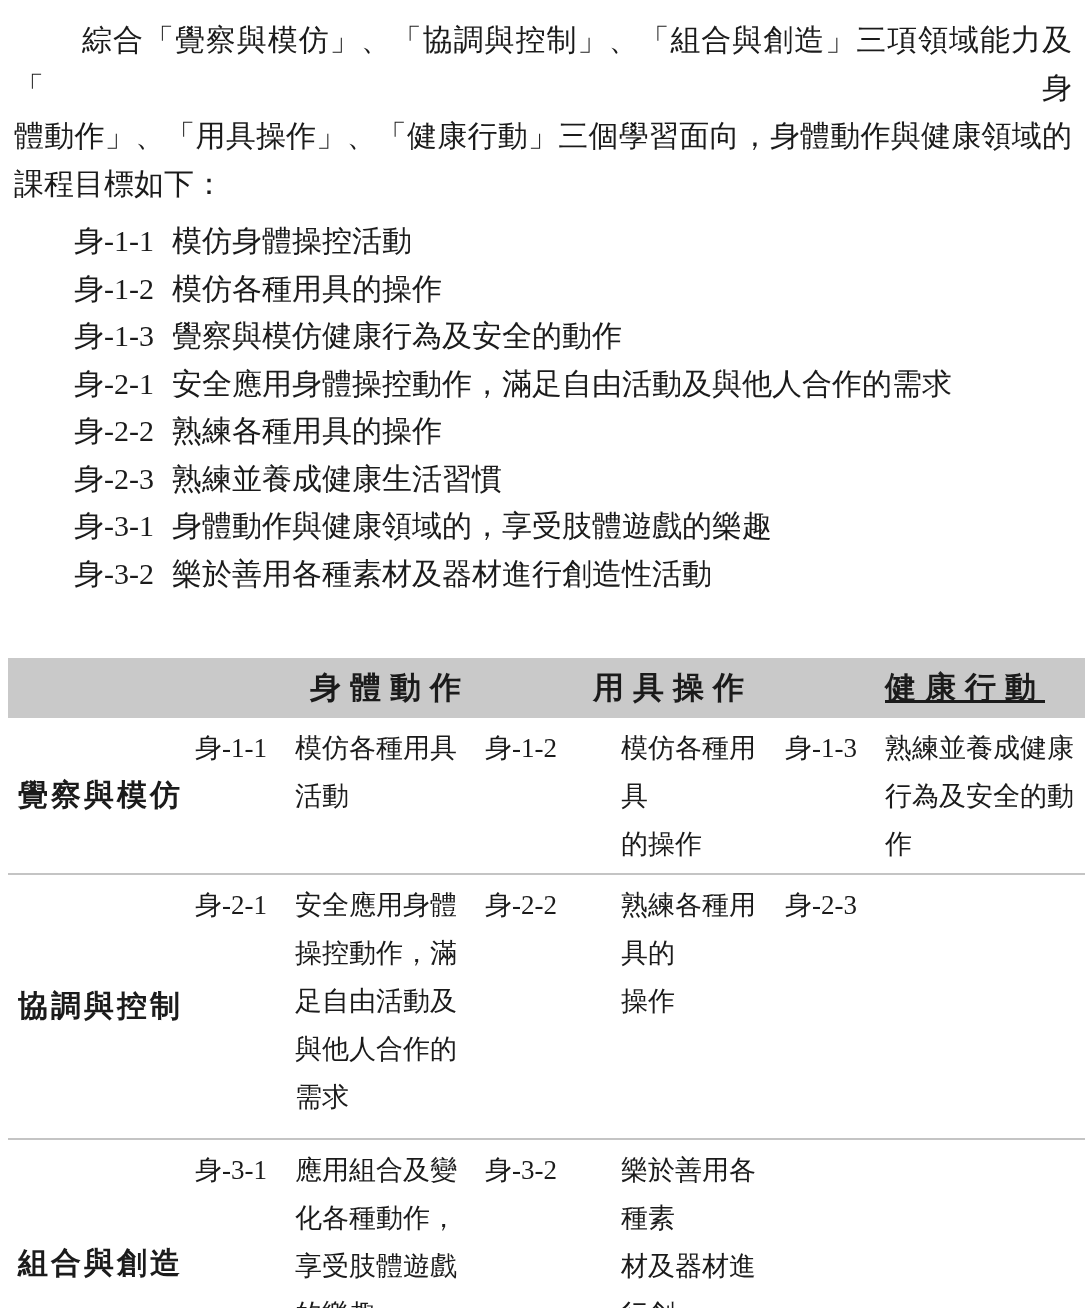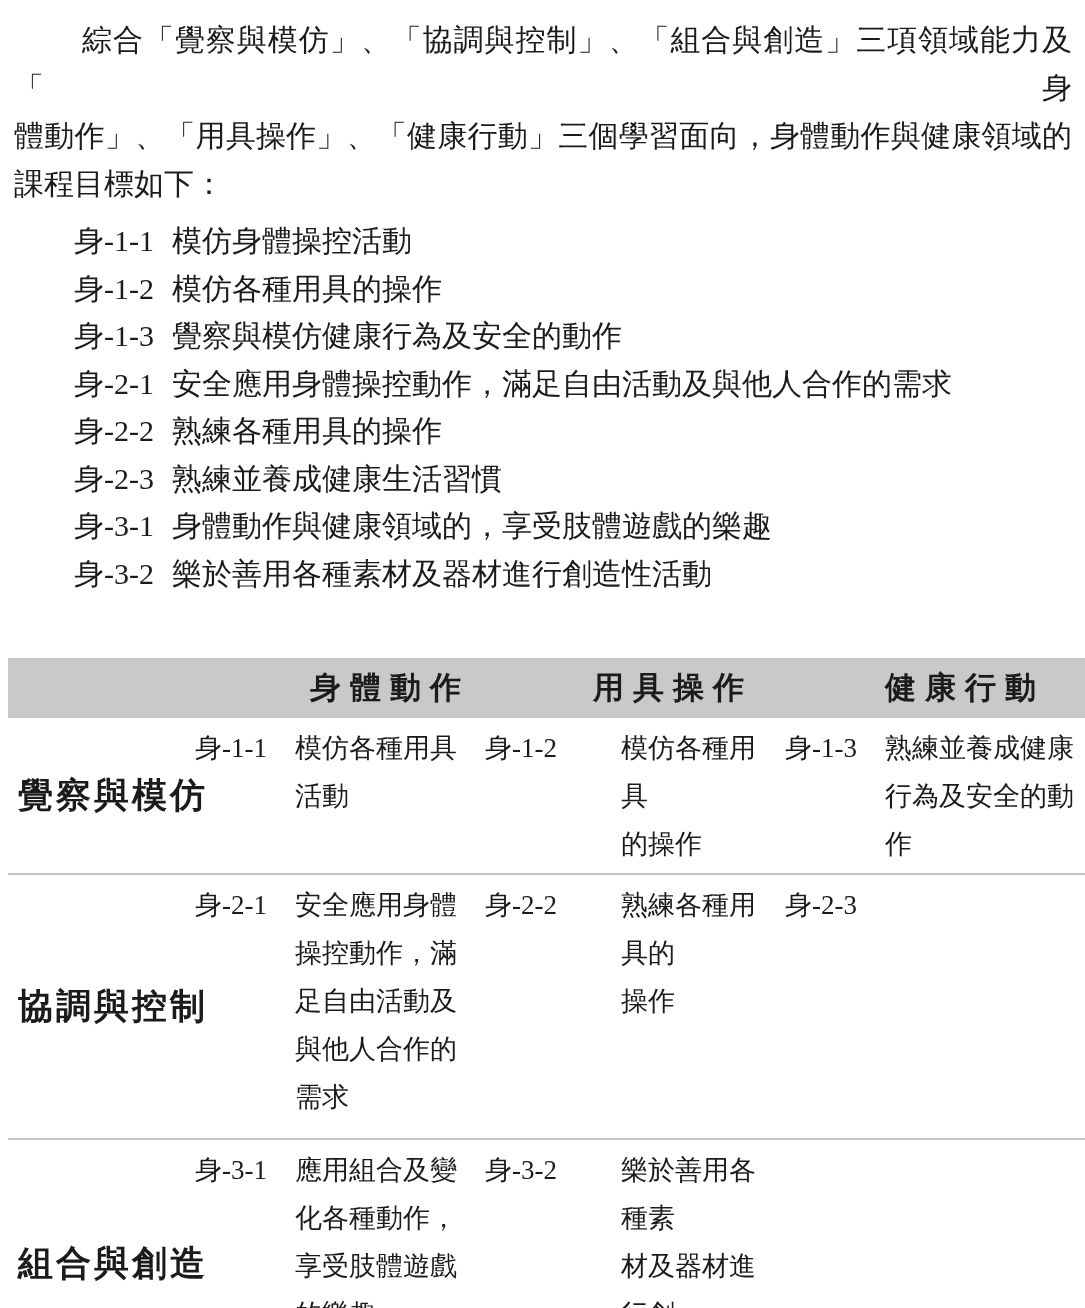--- a/index.html
+++ b/index.html
@@ -55,34 +55,34 @@
   }
   .t-header .col-label {
     font-weight: bold;
     font-size: 31px;
     letter-spacing: 9px;
     line-height: 60px;
     white-space: nowrap;
   }
   .col-label.c1 { grid-column: 3; padding-left: 15px; }
   .col-label.c2 { grid-column: 5; padding-left: 8px; }
-  .col-label.c3 { grid-column: 7; padding-left: 5px; }
+  .col-label.c3 { grid-column: 7; padding-left: 5px; text-decoration: underline; }
   .t-row {
     border-bottom: 2px solid #c4c4c4;
     box-sizing: border-box;
     align-items: start;
   }
   .t-row.r1 { min-height: 157px; }
   .t-row.r2 { min-height: 265px; }
   .t-row.r3 { min-height: 210px; border-bottom: none; }
   .category {
     grid-column: 1;
     align-self: center;
     font-weight: bold;
-    font-size: 35px;
+    font-size: 30px;
     letter-spacing: 3px;
     padding-left: 10px;
     white-space: nowrap;
   }
   .cell-code, .cell-text {
     font-size: 27px;
     line-height: 48px;
     padding-top: 6px;
   }
   .cell-text { white-space: pre-line; }

